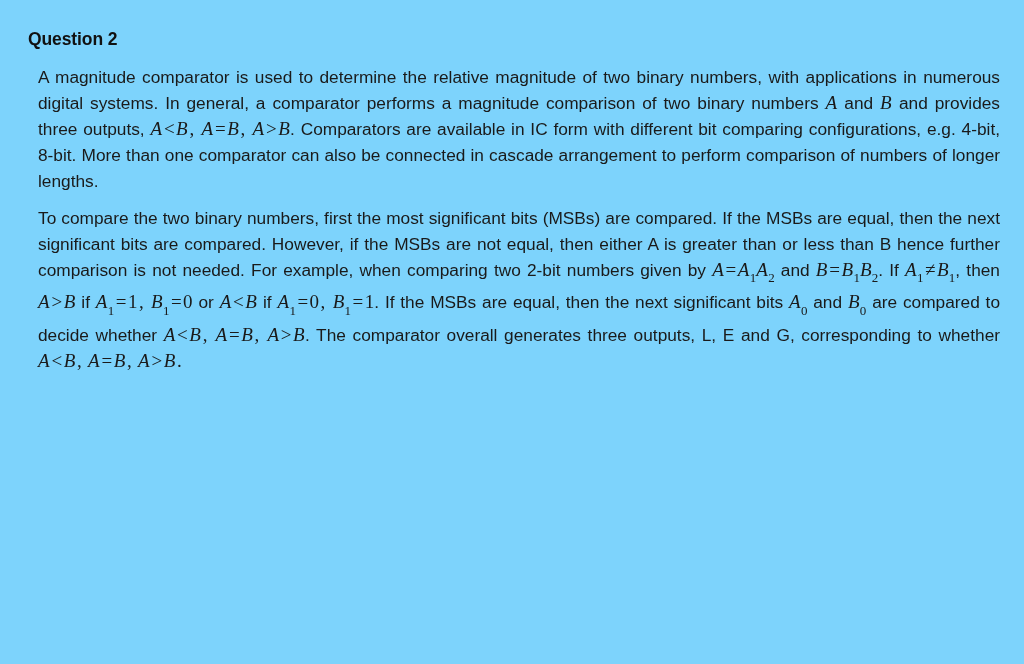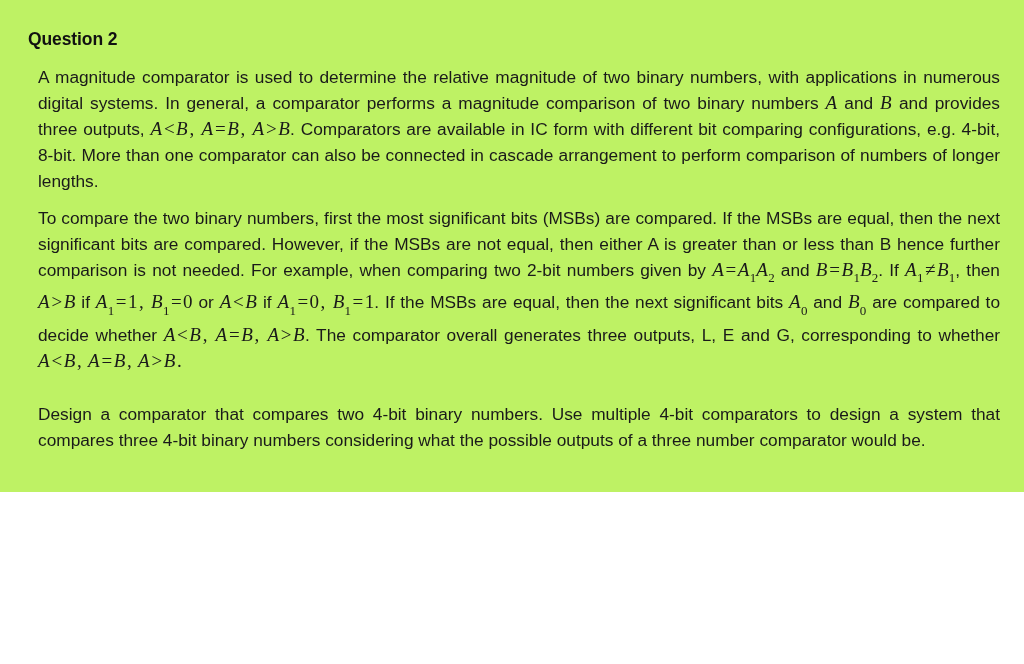--- a/index.html
+++ b/index.html
@@ -10,22 +10,22 @@
   body {
     width: 1024px;
     height: 664px;
     font-family: "Liberation Sans", sans-serif;
     color: #1a1a1a;
     overflow: hidden;
   }
   .page {
     position: relative;
     width: 1024px;
-    height: 492px;
-    background: #bef264;
+    height: 664px;
+    background: #7dd3fc;
     box-sizing: border-box;
     padding: 28px 34px 0 28px;
   }
   .q-heading {
     font-size: 17.5px;
     font-weight: bold;
     letter-spacing: -0.1px;
     line-height: 22px;
     margin: 0 0 14px 0;
     color: #111111;
@@ -79,15 +79,14 @@
 <body>
 
 <div class="page">
 
   <h1 class="q-heading">Question 2</h1>
 
   <p class="para"><span>A magnitude comparator is used to determine the relative magnitude of two binary numbers, with applications in numerous digital systems. In general, a comparator performs a magnitude comparison of two binary numbers </span><span class="mv">A</span><span> and </span><span class="mv">B</span><span> and provides three outputs, </span><span class="nowrap"><span class="mv">A</span><span class="mop">&lt;</span><span class="mv">B</span></span><span class="mop">, </span><span class="nowrap"><span class="mv">A</span><span class="mop">=</span><span class="mv">B</span></span><span class="mop">, </span><span class="nowrap"><span class="mv">A</span><span class="mop">&gt;</span><span class="mv">B</span></span><span>. Comparators are available in IC form with different bit comparing configurations, e.g. 4-bit, 8-bit. More than one comparator can also be connected in cascade arrangement to perform comparison of numbers of longer lengths.</span></p>
 
   <p class="para"><span>To compare the two binary numbers, first the most significant bits (MSBs) are compared.  If the MSBs are equal, then the next significant bits are compared. However, if the MSBs are not equal, then either A is greater than or less than B hence further comparison is not needed. For example, when comparing two 2-bit numbers given by </span><span class="nowrap"><span class="mv">A</span><span class="mop">=</span><span class="mv">A</span><span class="msub">1</span><span class="mv">A</span><span class="msub">2</span></span><span> and </span><span class="nowrap"><span class="mv">B</span><span class="mop">=</span><span class="mv">B</span><span class="msub">1</span><span class="mv">B</span><span class="msub">2</span></span><span>. If </span><span class="nowrap"><span class="mv">A</span><span class="msub">1</span><span class="mop">≠</span><span class="mv">B</span><span class="msub">1</span></span><span>, then </span><span class="nowrap"><span class="mv">A</span><span class="mop">&gt;</span><span class="mv">B</span></span><span> if </span><span class="nowrap"><span class="mv">A</span><span class="msub">1</span><span class="mop">=</span><span class="mnum">1</span></span><span class="mop">, </span><span class="nowrap"><span class="mv">B</span><span class="msub">1</span><span class="mop">=</span><span class="mnum">0</span></span><span> or </span><span class="nowrap"><span class="mv">A</span><span class="mop">&lt;</span><span class="mv">B</span></span><span> if </span><span class="nowrap"><span class="mv">A</span><span class="msub">1</span><span class="mop">=</span><span class="mnum">0</span></span><span class="mop">, </span><span class="nowrap"><span class="mv">B</span><span class="msub">1</span><span class="mop">=</span><span class="mnum">1</span></span><span>. If the MSBs are equal, then the next significant bits </span><span class="nowrap"><span class="mv">A</span><span class="msub">0</span></span><span> and </span><span class="nowrap"><span class="mv">B</span><span class="msub">0</span></span><span> are compared to decide whether </span><span class="nowrap"><span class="mv">A</span><span class="mop">&lt;</span><span class="mv">B</span></span><span class="mop">, </span><span class="nowrap"><span class="mv">A</span><span class="mop">=</span><span class="mv">B</span></span><span class="mop">, </span><span class="nowrap"><span class="mv">A</span><span class="mop">&gt;</span><span class="mv">B</span></span><span>.  The comparator overall generates three outputs, L, E and G, corresponding to whether </span><span class="nowrap"><span class="mv">A</span><span class="mop">&lt;</span><span class="mv">B</span></span><span class="mop">, </span><span class="nowrap"><span class="mv">A</span><span class="mop">=</span><span class="mv">B</span></span><span class="mop">, </span><span class="nowrap"><span class="mv">A</span><span class="mop">&gt;</span><span class="mv">B</span></span><span class="mop">.</span></p>
 
-  <p class="para spaced-above last-of-block">Design a comparator that compares two 4-bit binary numbers. Use multiple 4-bit comparators to design a system that compares three 4-bit binary numbers considering what the possible outputs of a three number comparator would be.</p>
 
 </div>
 
 </body></html>

